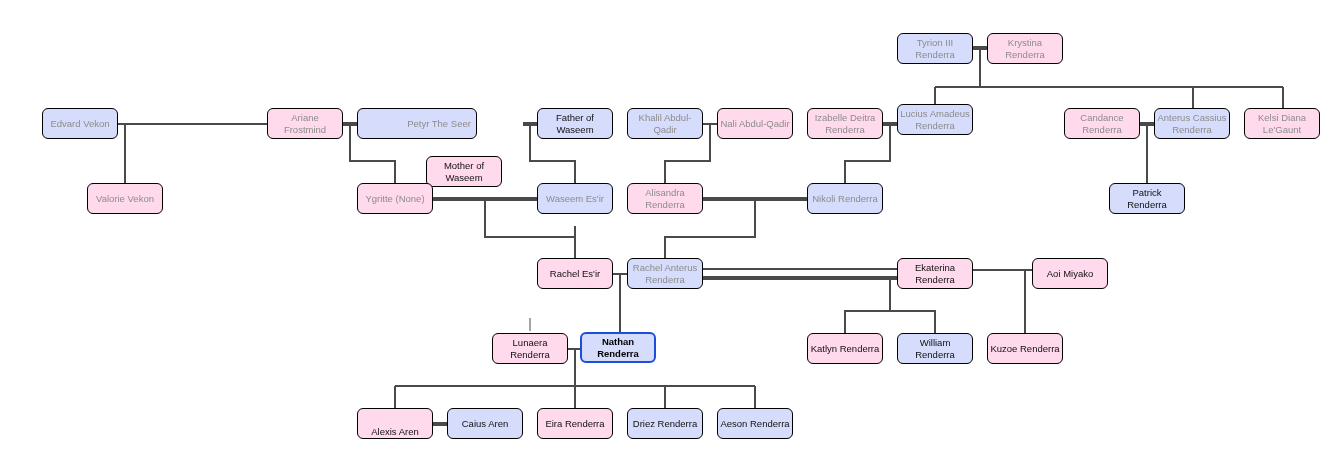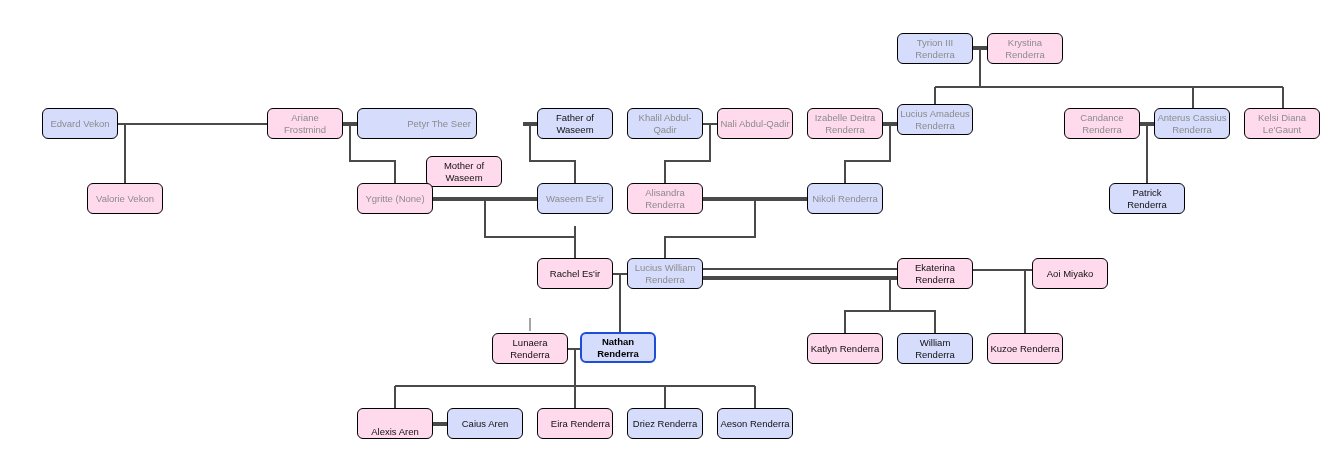--- a/index.html
+++ b/index.html
@@ -112,21 +112,21 @@
     <div class="node m" style="left: 807px; top: 183px;">
       <span>Nikoli Renderra</span>
     </div>
     <div class="node m dark" style="left: 1109px; top: 183px;">
       <span>Patrick Renderra</span>
     </div>
     <div class="node f dark" style="left: 537px; top: 258px; align-items: center;">
       <span>Rachel Es'ir</span>
     </div>
     <div class="node m" style="left: 627px; top: 258px;">
-      <span>Lucius William Renderra</span>
+      <span>Rachel Anterus Renderra</span>
     </div>
     <div class="node f dark" style="left: 897px; top: 258px;">
       <span>Ekaterina Renderra</span>
     </div>
     <div class="node f dark" style="left: 1032px; top: 258px;">
       <span>Aoi Miyako</span>
     </div>
     <div class="node f dark" style="left: 492px; top: 333px;">
       <span>Lunaera Renderra</span>
     </div>
@@ -141,21 +141,21 @@
     </div>
     <div class="node f dark" style="left: 987px; top: 333px;">
       <span>Kuzoe Renderra</span>
     </div>
     <div class="node f dark" style="left: 357px; top: 408px; align-items: flex-end;">
       <span>Alexis Aren</span>
     </div>
     <div class="node m dark" style="left: 447px; top: 408px;">
       <span>Caius Aren</span>
     </div>
-    <div class="node f dark" style="left: 537px; top: 408px; justify-content: flex-end;">
+    <div class="node f dark" style="left: 537px; top: 408px;">
       <span>Eira Renderra</span>
     </div>
     <div class="node m dark" style="left: 627px; top: 408px;">
       <span>Driez Renderra</span>
     </div>
     <div class="node m dark" style="left: 717px; top: 408px;">
       <span>Aeson Renderra</span>
     </div>
   </div>
 

